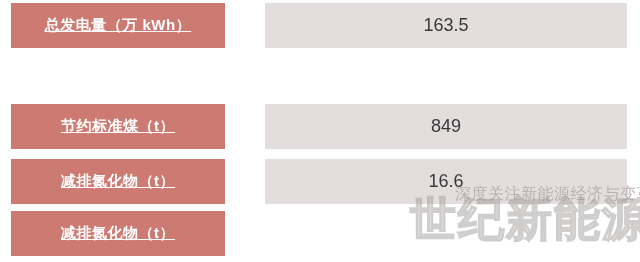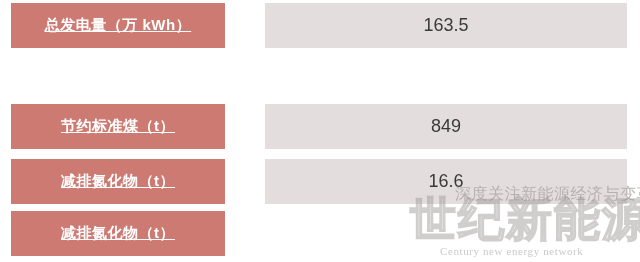--- a/index.html
+++ b/index.html
@@ -131,14 +131,13 @@
 
   <div class="row" style="top:211px;border-radius:9px;">
     <div class="label-cell">减排氮化物（t）</div>
   </div>
 
 </div>
 
 <div id="watermark">
   <div id="watermark-tagline">深度关注新能源经济与变革</div>
   <div id="watermark-main">世纪新能源网</div>
-  <div id="watermark-sub">Century new energy network</div>
 </div>
 
 </body></html>

